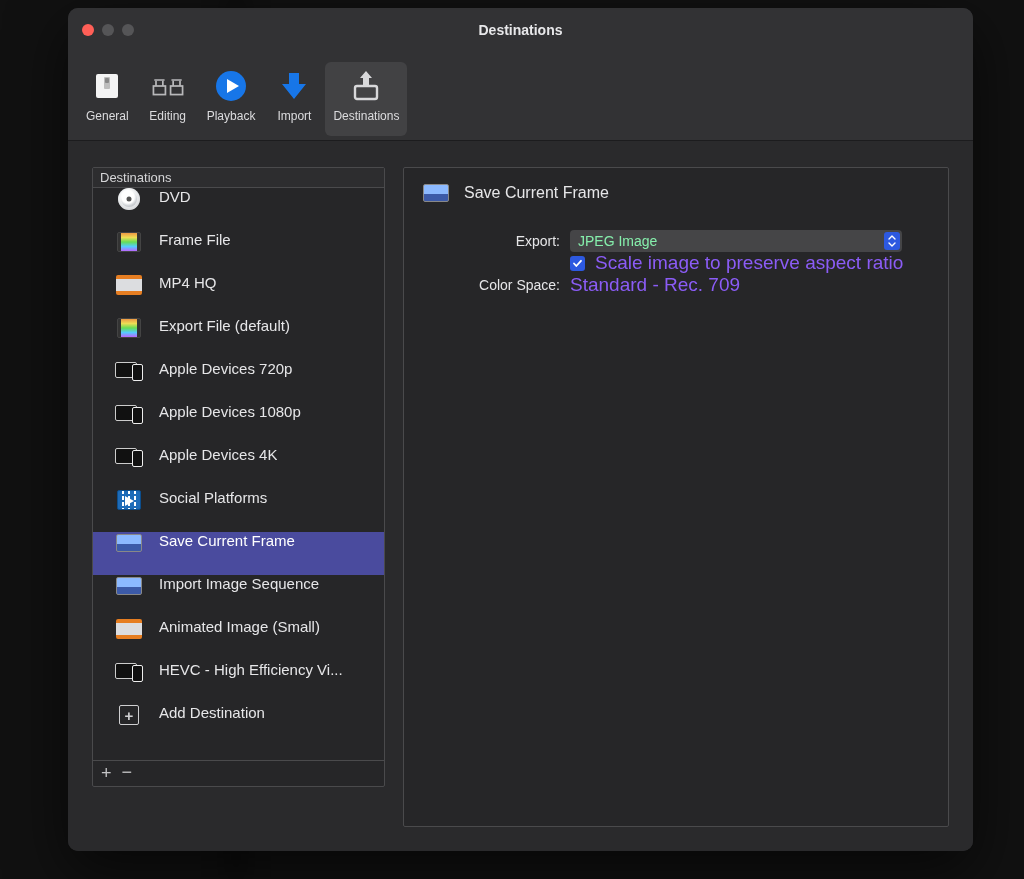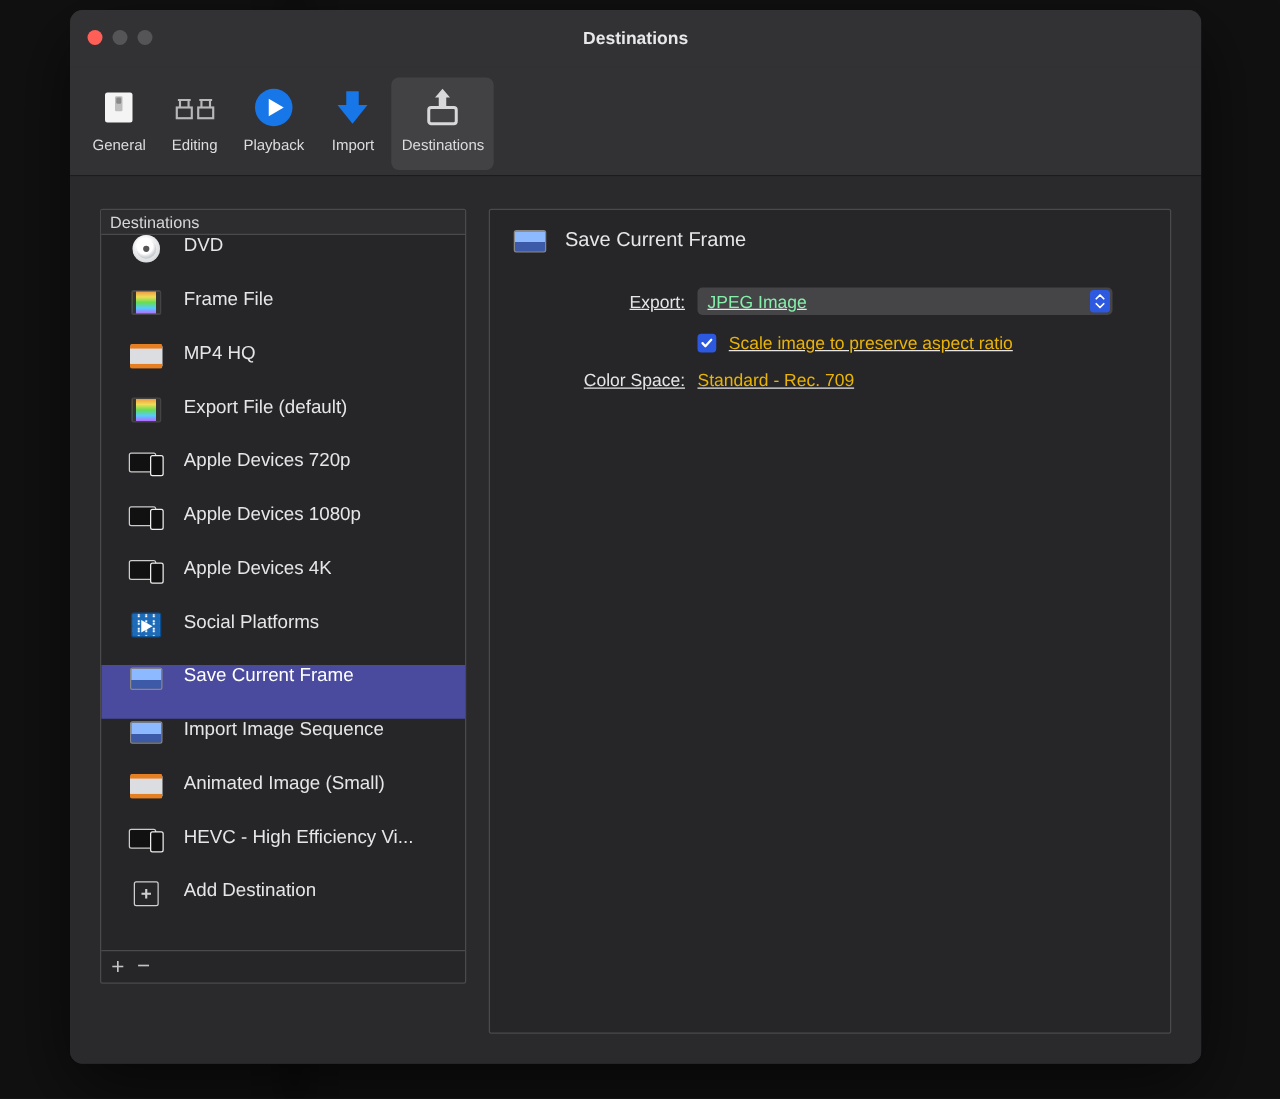--- a/index.html
+++ b/index.html
@@ -11,21 +11,21 @@
     }
     body {
       background: #111111;
       width: 1024px;
       height: 879px;
       overflow: hidden;
       position: relative;
     }
     .window {
       position: absolute;
-      left: 56px;
+      left: 68px;
       top: 8px;
       width: 905px;
       background: #2a2a2c;
       border-radius: 10px;
       box-shadow: 0 20px 60px rgba(0,0,0,0.6);
       overflow: hidden;
     }
     .titlebar {
       height: 46px;
       display: flex;
@@ -172,24 +172,22 @@
       display: flex;
       align-items: center;
       gap: 14px;
       font-size: 16px;
       margin-bottom: 26px;
       margin-left: 2px;
     }
     .form-row {
       display: flex;
       align-items: center;
-      margin-bottom: 14px;
       gap: 10px;
       font-size: 14px;
-      text-decoration: underline;
     }
     .form-label {
       width: 140px;
       text-align: right;
       color: #e6e6e8;
     }
     .select {
       flex: 1;
       max-width: 332px;
       height: 22px;
@@ -220,21 +218,21 @@
       height: 15px;
       border-radius: 3px;
       background: #2d59e0;
       display: flex;
       align-items: center;
       justify-content: center;
       color: white;
       font-size: 11px;
       font-weight: bold;
     }
-    .value-text { color: #eab308; font-size: 14px; }
+    .value-text { color: #8b5cf6; font-size: 19px; }
 
     
     .ico-dvd {
       width: 22px; height: 22px; border-radius: 50%;
       background: radial-gradient(circle at 45% 40%, #fff 0 35%, #cfd2d6 50%, #aeb2b7 70%, #dfe3e7 100%);
       box-shadow: inset 0 0 0 3px rgba(255,255,255,0.55);
       position: relative;
     }
     .ico-dvd::after{content:"";position:absolute;left:50%;top:50%;width:5px;height:5px;border-radius:50%;background:#555;transform:translate(-50%,-50%);}
     .ico-film {

